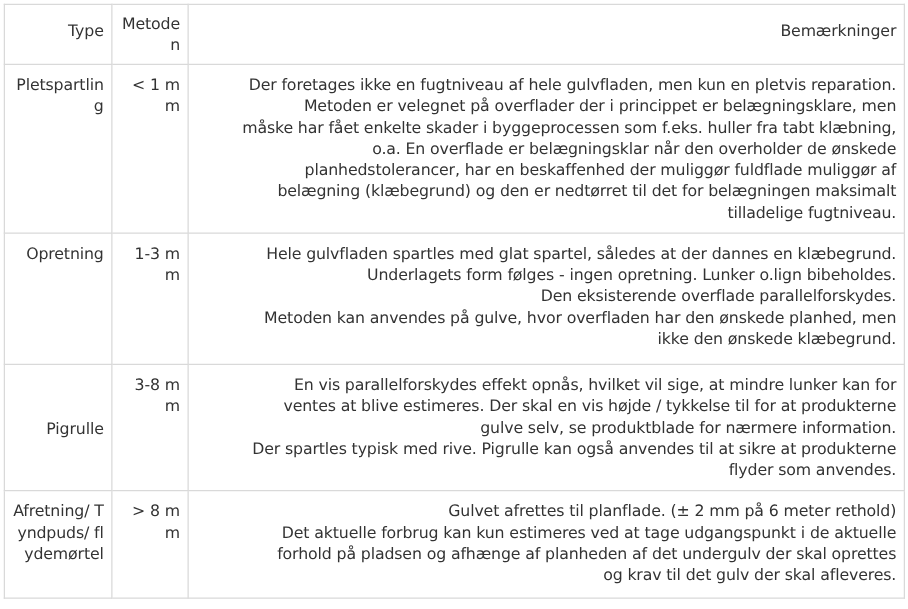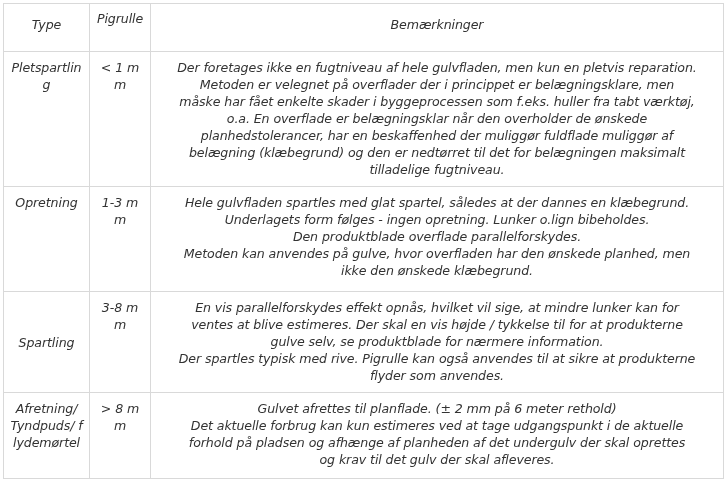--- a/index.html
+++ b/index.html
@@ -21,26 +21,25 @@
     width: 720px;
     border-collapse: collapse;
     table-layout: fixed;
     font-size: 12.6px;
     line-height: 17px;
     font-weight: 300;
   }
   table.spec td, table.spec th {
     border: 1px solid #d9d9d9;
     vertical-align: top;
-    text-align: center;
+    text-align: right;
     font-weight: normal;
     padding: 7px 6px 7px 6px;
     word-break: break-all;
     letter-spacing: -0.1px;
-    font-style: italic;
   }
   table.spec th {
     height: 34px;
     padding-top: 6px;
   }
   table.spec th.hdr-type,
   table.spec th.hdr-remarks {
     vertical-align: middle;
     padding-top: 0;
   }
@@ -64,51 +63,51 @@
 
 <table class="spec">
   <colgroup>
     <col class="c-type">
     <col class="c-thick">
     <col class="c-remarks">
   </colgroup>
   <thead>
     <tr>
       <th class="hdr-type">Type</th>
-      <th class="hdr-thick">Pigrulle</th>
+      <th class="hdr-thick">Metoden</th>
       <th class="hdr-remarks">Bemærkninger</th>
     </tr>
   </thead>
   <tbody>
     <tr class="r1">
       <td>Pletspartling</td>
       <td>&lt; 1 mm</td>
       <td class="remarks">
         <span class="line">Der foretages ikke en fugtniveau af hele gulvfladen, men kun en pletvis reparation.</span>
         <span class="line">Metoden er velegnet på overflader der i princippet er belægningsklare, men</span>
-        <span class="line">måske har fået enkelte skader i byggeprocessen som f.eks. huller fra tabt værktøj,</span>
+        <span class="line">måske har fået enkelte skader i byggeprocessen som f.eks. huller fra tabt klæbning,</span>
         <span class="line">o.a. En overflade er belægningsklar når den overholder de ønskede</span>
         <span class="line">planhedstolerancer, har en beskaffenhed der muliggør fuldflade muliggør af</span>
         <span class="line">belægning (klæbegrund) og den er nedtørret til det for belægningen maksimalt</span>
         <span class="line">tilladelige fugtniveau.</span>
       </td>
     </tr>
     <tr class="r2">
       <td>Opretning</td>
       <td>1-3 mm</td>
       <td class="remarks">
         <span class="line">Hele gulvfladen spartles med glat spartel, således at der dannes en klæbegrund.</span>
         <span class="line">Underlagets form følges - ingen opretning. Lunker o.lign bibeholdes.</span>
-        <span class="line">Den produktblade overflade parallelforskydes.</span>
+        <span class="line">Den eksisterende overflade parallelforskydes.</span>
         <span class="line">Metoden kan anvendes på gulve, hvor overfladen har den ønskede planhed, men</span>
         <span class="line">ikke den ønskede klæbegrund.</span>
       </td>
     </tr>
     <tr class="r3">
-      <td style="vertical-align: middle;">Spartling</td>
+      <td style="vertical-align: middle;">Pigrulle</td>
       <td>3-8 mm</td>
       <td class="remarks">
         <span class="line">En vis parallelforskydes effekt opnås, hvilket vil sige, at mindre lunker kan for</span>
         <span class="line">ventes at blive estimeres. Der skal en vis højde / tykkelse til for at produkterne</span>
         <span class="line">gulve selv, se produktblade for nærmere information.</span>
         <span class="line">Der spartles typisk med rive. Pigrulle kan også anvendes til at sikre at produkterne</span>
         <span class="line">flyder som anvendes.</span>
       </td>
     </tr>
     <tr class="r4">

